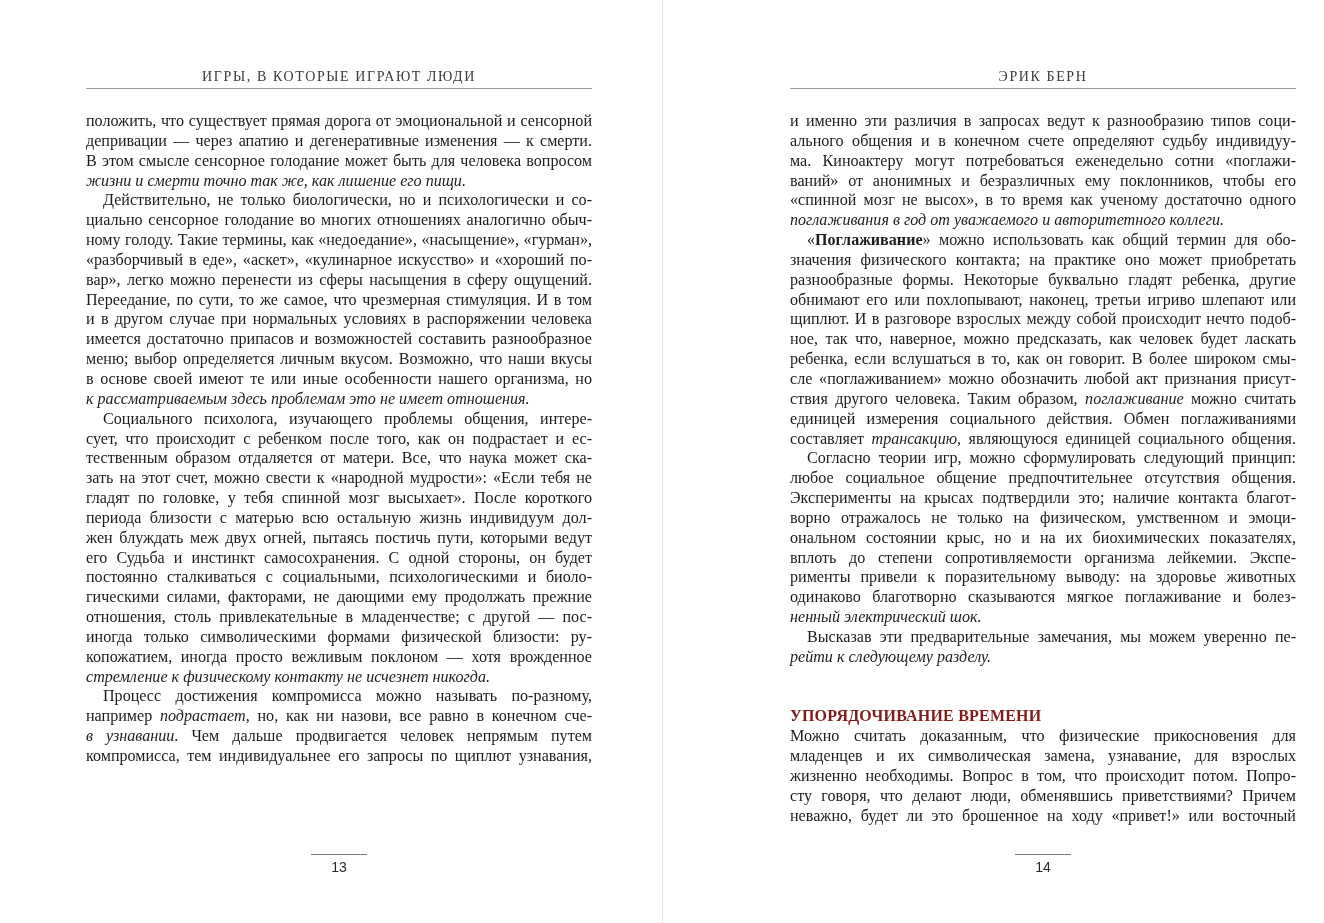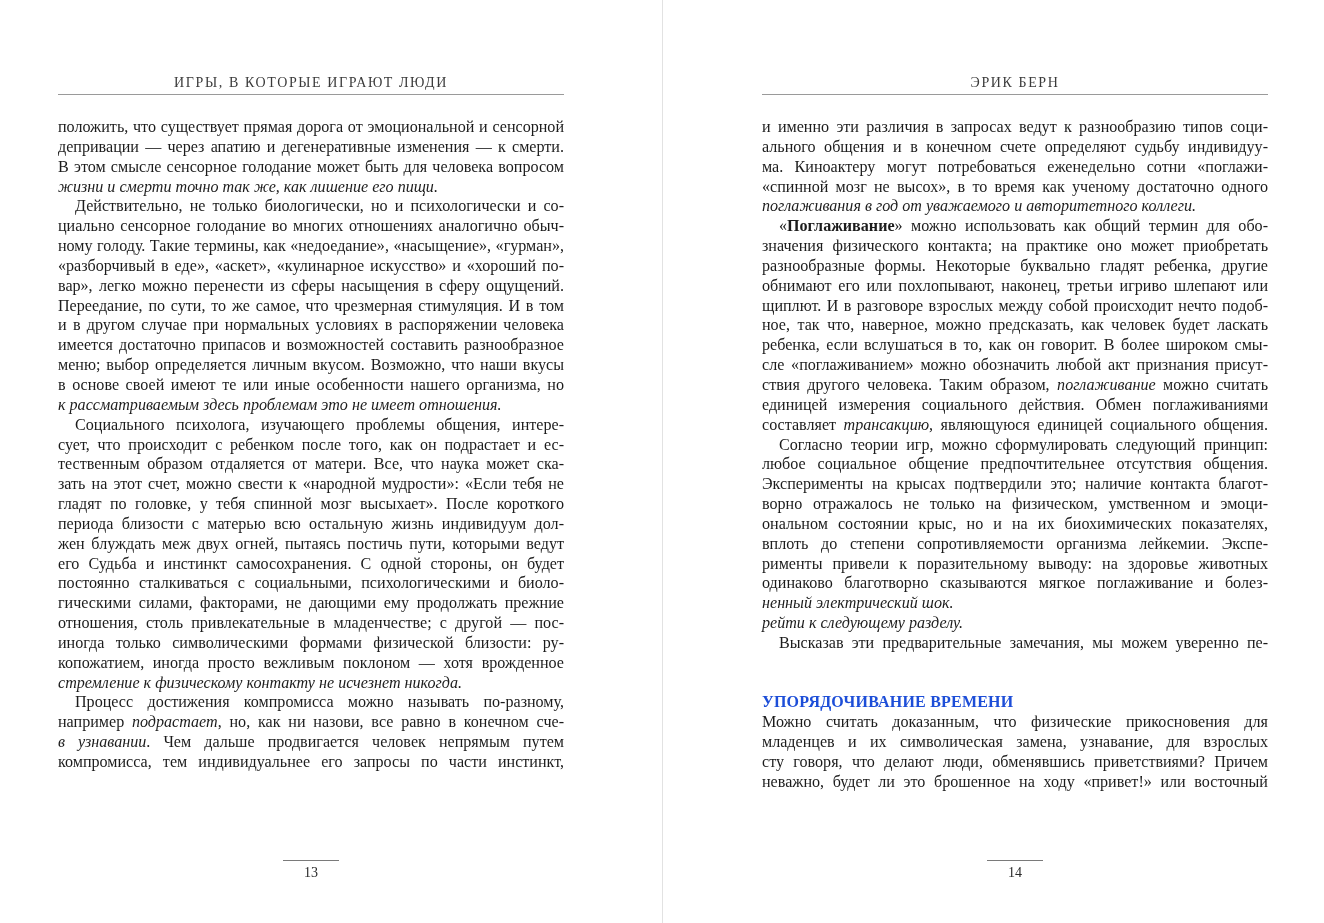--- a/index.html
+++ b/index.html
@@ -24,23 +24,24 @@
     .spine {
       position: absolute;
       left: 662px;
       top: 0;
       width: 1px;
       height: 923px;
       background: #e2e2e2;
     }
     .page {
       position: absolute;
-      top: 12px;
+      top: 6px;
       width: 506px;
       height: 797px;
+      margin-left: 28px;
     }
     .page.left { left: 58px; }
     .page.right { left: 762px; }
 
     .running-head {
       position: absolute;
       top: 62px;
       left: 0;
       width: 506px;
       text-align: center;
@@ -90,42 +91,42 @@
     .line.indent {
       padding-left: 17px;
     }
     .section-title {
       display: block;
       font-family: "Liberation Serif", "DejaVu Serif", serif;
       font-weight: bold;
       font-size: 16px;
       letter-spacing: 0.2px;
       height: 19.85px;
-      color: #1d4ed8;
+      color: #7f1d1d;
     }
     .spacer {
       display: block;
       height: 19.85px;
     }
 
     .folio {
       position: absolute;
       top: 848px;
       left: 0;
       width: 506px;
       text-align: center;
     }
     .folio-rule {
       width: 56px;
       height: 1px;
       background: #7a7a7a;
       margin: 0 auto;
     }
     .folio-number {
-      font-family: Liberation Serif, serif;
+      font-family: Liberation Sans, sans-serif;
       font-size: 14px;
       color: #2a2a2a;
       margin-top: 4px;
       line-height: 16px;
     }
   </style>
 </head>
 <body>
 
 <div class="spread">
@@ -159,38 +160,39 @@
         <span class="line">его Судьба и инстинкт самосохранения. С одной стороны, он будет</span>
         <span class="line">постоянно сталкиваться с социальными, психологическими и биоло-</span>
         <span class="line">гическими силами, факторами, не дающими ему продолжать прежние</span>
         <span class="line">отношения, столь привлекательные в младенчестве; с другой — пос-</span>
         <span class="line">иногда только символическими формами физической близости: ру-</span>
         <span class="line">копожатием, иногда просто вежливым поклоном — хотя врожденное</span>
         <span class="line last">стремление к физическому контакту не исчезнет никогда.</span>
         <span class="line indent">Процесс достижения компромисса можно называть по-разному,</span>
         <span class="line">например <em>подрастает</em>, но, как ни назови, все равно в конечном сче-</span>
         <span class="line"><em>в узнавании</em>. Чем дальше продвигается человек непрямым путем</span>
-        <span class="line">компромисса, тем индивидуальнее его запросы по части инстинкт,</span>
+        <span class="line">компромисса, тем индивидуальнее его запросы по щиплют узнавания,</span>
       </div>
     <div class="folio">
       <div class="folio-rule"></div>
       <div class="folio-number">13</div>
     </div>
   </div>
 
   <div class="spine"></div>
 
   <div class="page right">
     <div class="running-head">ЭРИК БЕРН</div>
     <div class="head-rule"></div>
     <div class="text-block" id="right-body">
       <div id="right-lines-a">
           <span class="line">и именно эти различия в запросах ведут к разнообразию типов соци-</span>
           <span class="line">ального общения и в конечном счете определяют судьбу индивидуу-</span>
           <span class="line">ма. Киноактеру могут потребоваться еженедельно сотни «поглажи-</span>
+          <span class="line">ваний» от анонимных и безразличных ему поклонников, чтобы его</span>
           <span class="line">«спинной мозг не высох», в то время как ученому достаточно одного</span>
           <span class="line last">поглаживания в год от уважаемого и авторитетного коллеги.</span>
           <span class="line indent">«<strong>Поглаживание</strong>» можно использовать как общий термин для обо-</span>
           <span class="line">значения физического контакта; на практике оно может приобретать</span>
           <span class="line">разнообразные формы. Некоторые буквально гладят ребенка, другие</span>
           <span class="line">обнимают его или похлопывают, наконец, третьи игриво шлепают или</span>
           <span class="line">щиплют. И в разговоре взрослых между собой происходит нечто подоб-</span>
           <span class="line">ное, так что, наверное, можно предсказать, как человек будет ласкать</span>
           <span class="line">ребенка, если вслушаться в то, как он говорит. В более широком смы-</span>
           <span class="line">сле «поглаживанием» можно обозначить любой акт признания присут-</span>
@@ -199,29 +201,30 @@
           <span class="line">составляет <em>трансакцию,</em> являющуюся единицей социального общения.</span>
           <span class="line indent">Согласно теории игр, можно сформулировать следующий принцип:</span>
           <span class="line">любое социальное общение предпочтительнее отсутствия общения.</span>
           <span class="line">Эксперименты на крысах подтвердили это; наличие контакта благот-</span>
           <span class="line">ворно отражалось не только на физическом, умственном и эмоци-</span>
           <span class="line">ональном состоянии крыс, но и на их биохимических показателях,</span>
           <span class="line">вплоть до степени сопротивляемости организма лейкемии. Экспе-</span>
           <span class="line">рименты привели к поразительному выводу: на здоровье животных</span>
           <span class="line">одинаково благотворно сказываются мягкое поглаживание и болез-</span>
           <span class="line last">ненный электрический шок.</span>
+          <span class="line indent">Высказав эти предварительные замечания, мы можем уверенно пе-</span>
           <span class="line last">рейти к следующему разделу.</span>
-          <span class="line indent">Высказав эти предварительные замечания, мы можем уверенно пе-</span>
         </div>
       <span class="spacer"></span>
       <span class="spacer"></span>
       <span class="section-title">УПОРЯДОЧИВАНИЕ ВРЕМЕНИ</span>
       <div id="right-lines-b">
           <span class="line">Можно считать доказанным, что физические прикосновения для</span>
           <span class="line">младенцев и их символическая замена, узнавание, для взрослых</span>
+          <span class="line">жизненно необходимы. Вопрос в том, что происходит потом. Попро-</span>
           <span class="line">сту говоря, что делают люди, обменявшись приветствиями? Причем</span>
           <span class="line">неважно, будет ли это брошенное на ходу «привет!» или восточный</span>
         </div>
     </div>
     <div class="folio">
       <div class="folio-rule"></div>
       <div class="folio-number">14</div>
     </div>
   </div>
 

